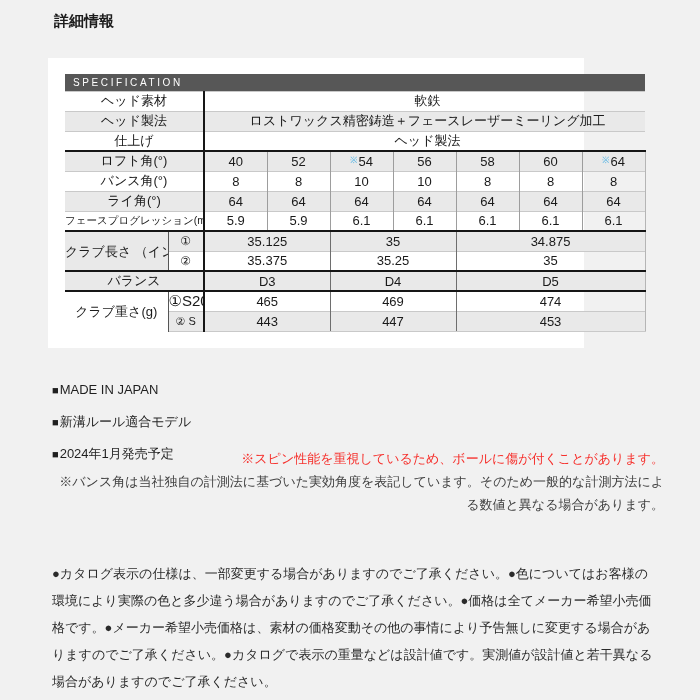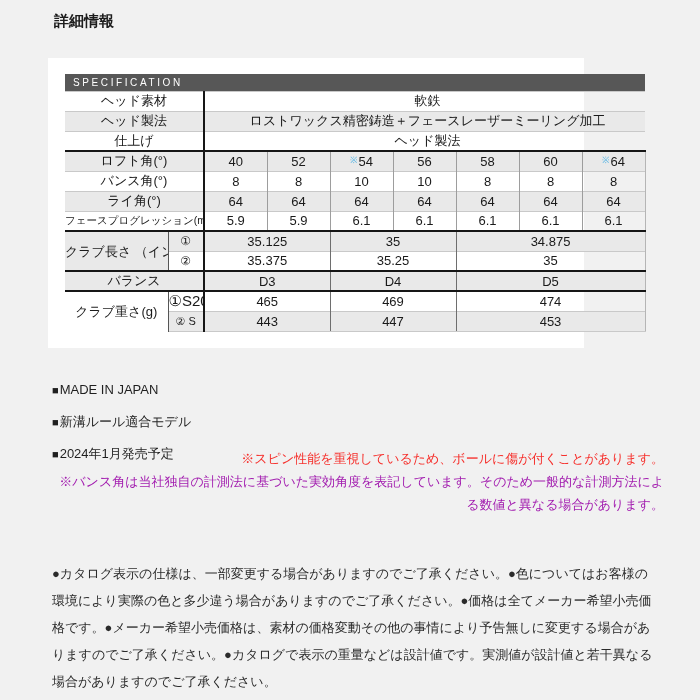--- a/index.html
+++ b/index.html
@@ -176,16 +176,16 @@
 </div>
 
 <ul class="features">
   <li><span class="sq">■</span><span>MADE IN JAPAN</span></li>
   <li><span class="sq">■</span><span>新溝ルール適合モデル</span></li>
   <li><span class="sq">■</span><span>2024年1月発売予定</span></li>
 </ul>
 
 <div class="notes">
   <div style="color: rgb(246, 48, 44);">※スピン性能を重視しているため、ボールに傷が付くことがあります。</div>
-  <div style="color: #a21caf;">※バンス角は当社独自の計測法に基づいた実効角度を表記しています。そのため一般的な計測方法による数値と異なる場合があります。</div>
+  <div style="color: #404040;">※バンス角は当社独自の計測法に基づいた実効角度を表記しています。そのため一般的な計測方法による数値と異なる場合があります。</div>
 </div>
 
 <div class="disclaimer">●カタログ表示の仕様は、一部変更する場合がありますのでご了承ください。●色についてはお客様の環境により実際の色と多少違う場合がありますのでご了承ください。●価格は全てメーカー希望小売価格です。●メーカー希望小売価格は、素材の価格変動その他の事情により予告無しに変更する場合がありますのでご了承ください。●カタログで表示の重量などは設計値です。実測値が設計値と若干異なる場合がありますのでご了承ください。</div>
 
 </body></html>

